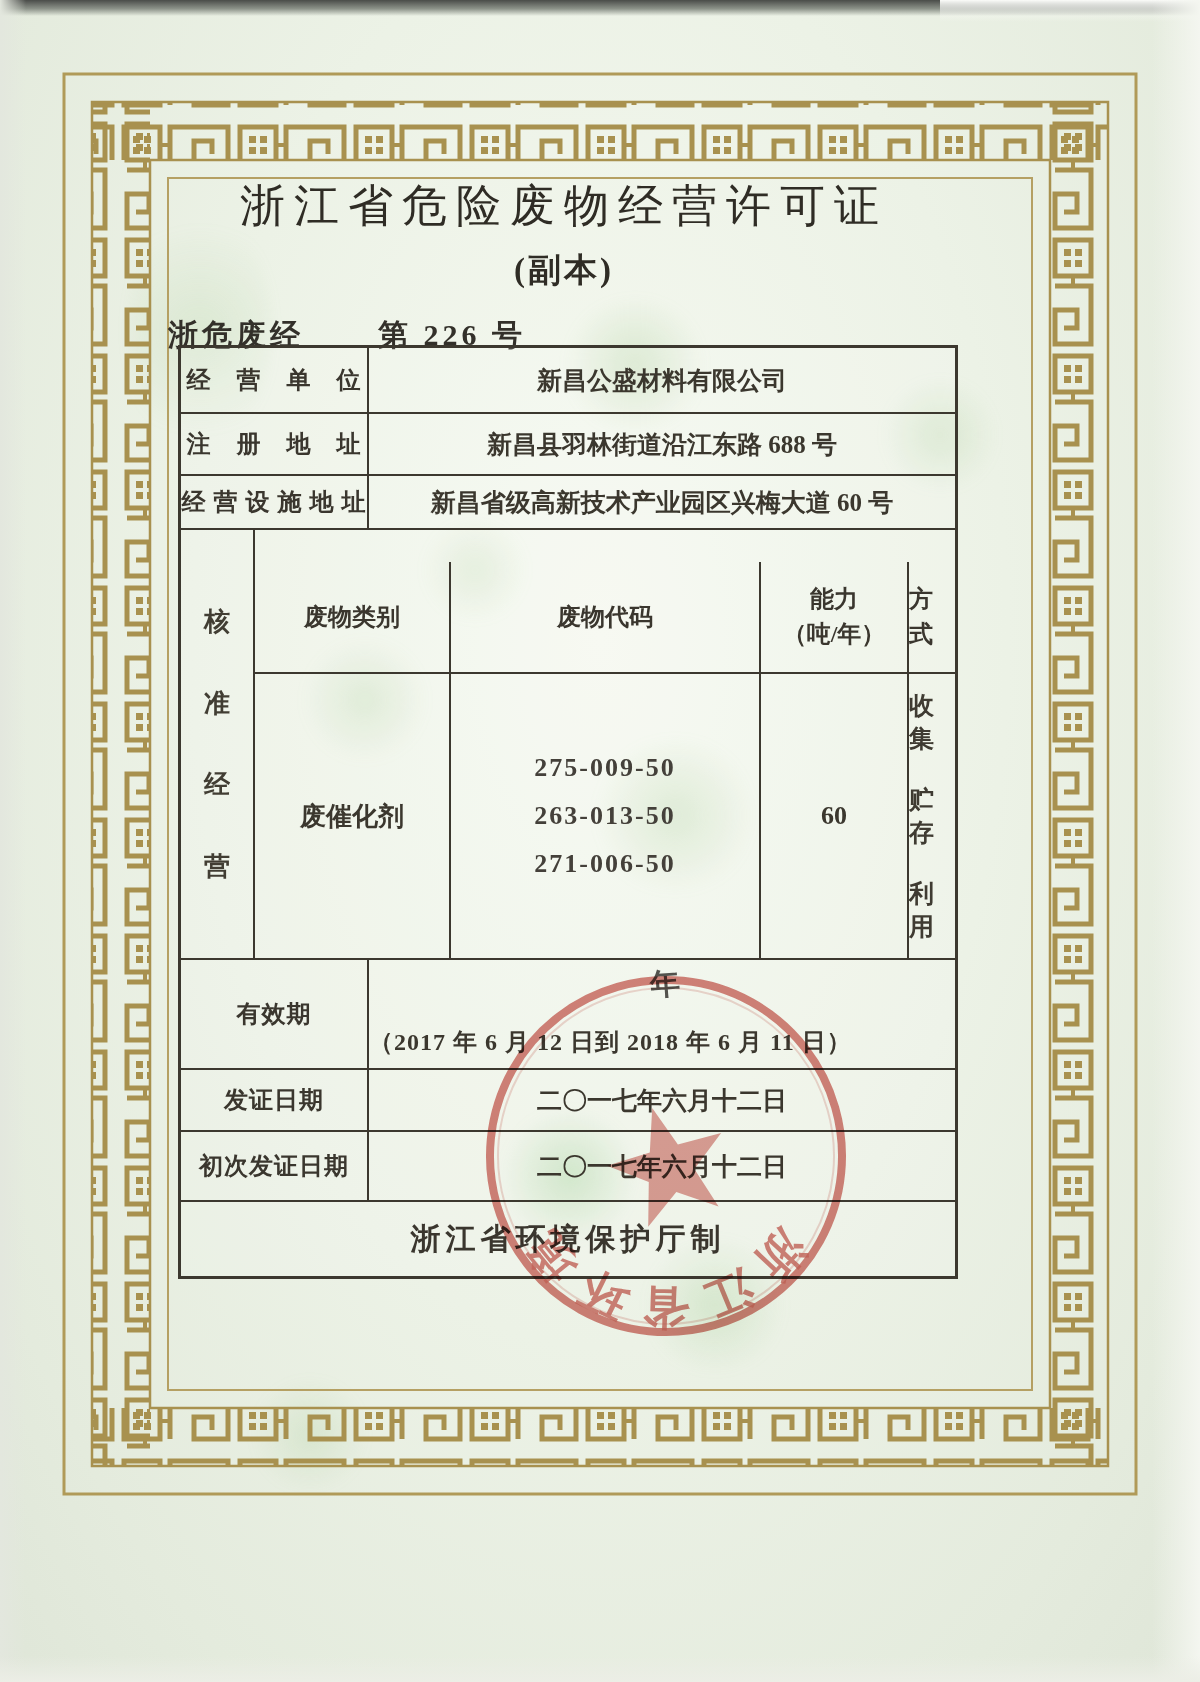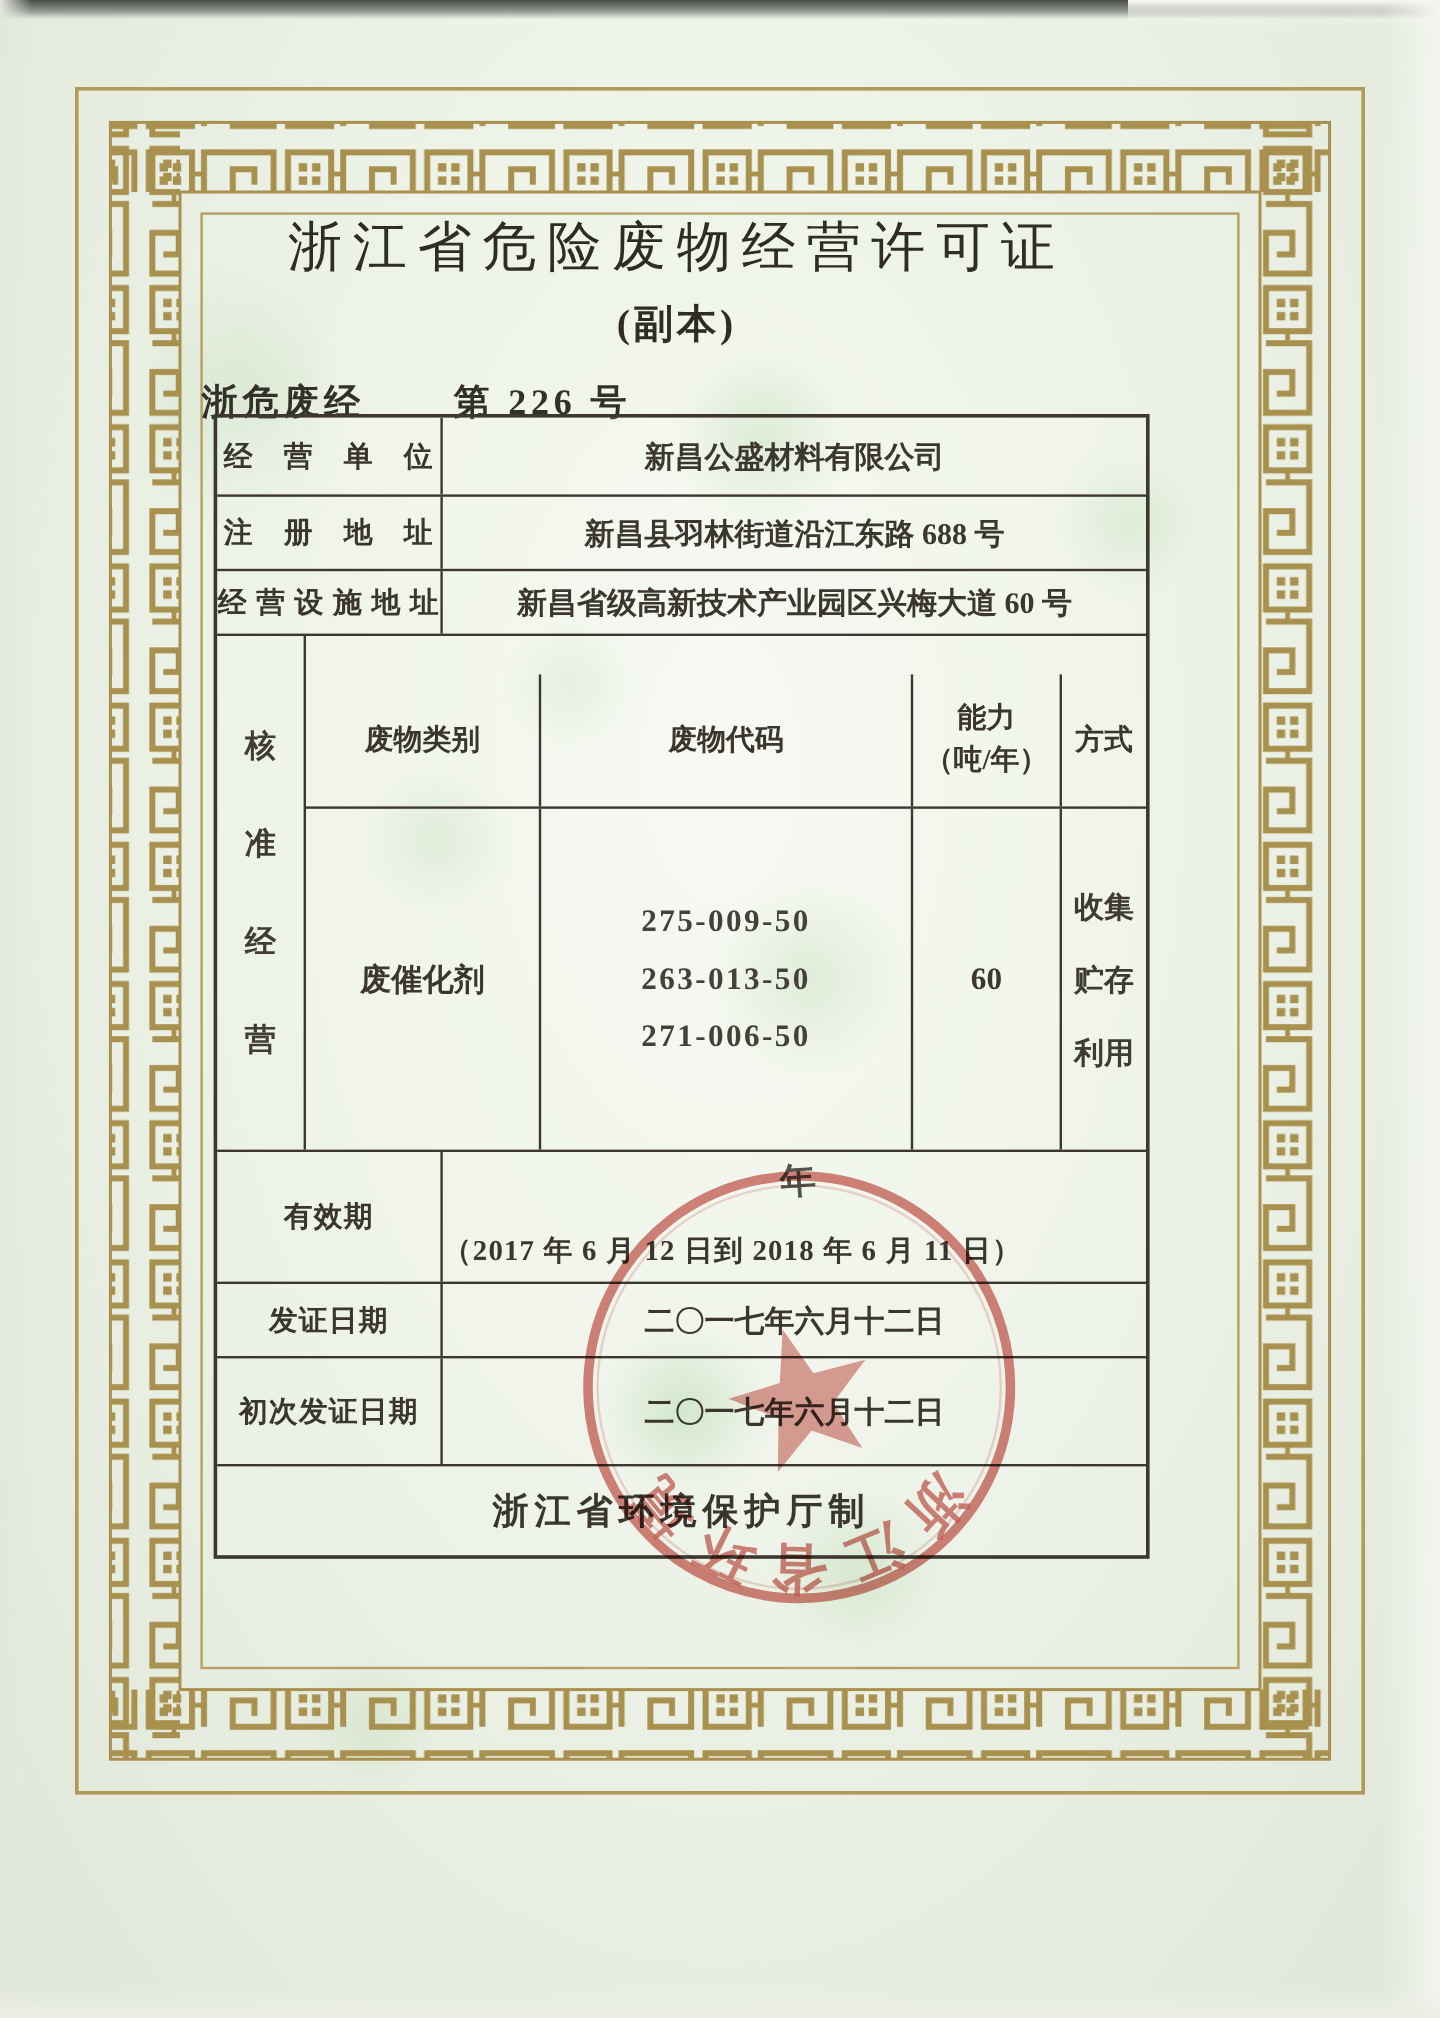--- a/index.html
+++ b/index.html
@@ -42,36 +42,36 @@
   
   .waste{display:flex;border-bottom:2px solid #3c382f;box-sizing:border-box;height:430px;}
   .sidecol{width:74px;border-right:2px solid #3c382f;box-sizing:border-box;
     display:flex;flex-direction:column;justify-content:space-evenly;align-items:center;
     font-size:26px;font-weight:700;color:#413d33;padding:28px 0;}
   .wmain{flex:1;display:flex;flex-direction:column;margin-top:32px;}
   .whead{display:flex;height:112px;border-bottom:2px solid #3c382f;box-sizing:border-box;}
   .wdata{display:flex;flex:1;}
   .c-cat{width:196px;border-right:2px solid #3c382f;}
   .c-code{width:310px;border-right:2px solid #3c382f;}
-  .c-cap{width:124px;border-right:2px solid #3c382f;text-align:right;}
+  .c-cap{width:148px;border-right:2px solid #3c382f;text-align:right;}
   .c-mth{flex:1;}
   .hcell{font-size:24px;font-weight:700;color:#3a362e;flex-direction:column;line-height:1.45;}
   .dcell{font-size:26px;font-weight:700;color:#3b372e;}
   .codes{display:flex;flex-direction:column;gap:18px;font-size:26px;letter-spacing:2px;
     font-weight:700;color:#44403a;}
   .methods{display:flex;flex-direction:column;gap:28px;font-size:25px;font-weight:700;color:#3f3b32;}
   
   .r-valid{height:110px;position:relative;}
   .validval{flex:1;position:relative;}
   .validdate{position:absolute;left:0;right:0;bottom:10px;text-align:left;
     font-size:24px;font-weight:700;letter-spacing:1px;color:#3b372e;}
   .straymark{position:absolute;left:48%;top:4px;font-size:30px;font-weight:700;
     color:#2c2a26;opacity:.8;transform:rotate(-4deg);}
   .r-issue{height:62px}
-  .r-first{height:90px}
+  .r-first{height:70px}
   .r-footer{height:74px;justify-content:center;font-size:30px;font-weight:700;
     letter-spacing:5px;color:#3a362e;display:flex;align-items:center;}
   
   .sealwrap{position:absolute;left:468px;top:958px;width:396px;height:396px;
     transform:rotate(-16deg);opacity:.78;mix-blend-mode:multiply;pointer-events:none;}
 </style>
 </head>
 <body>
 
 <div class="page">

